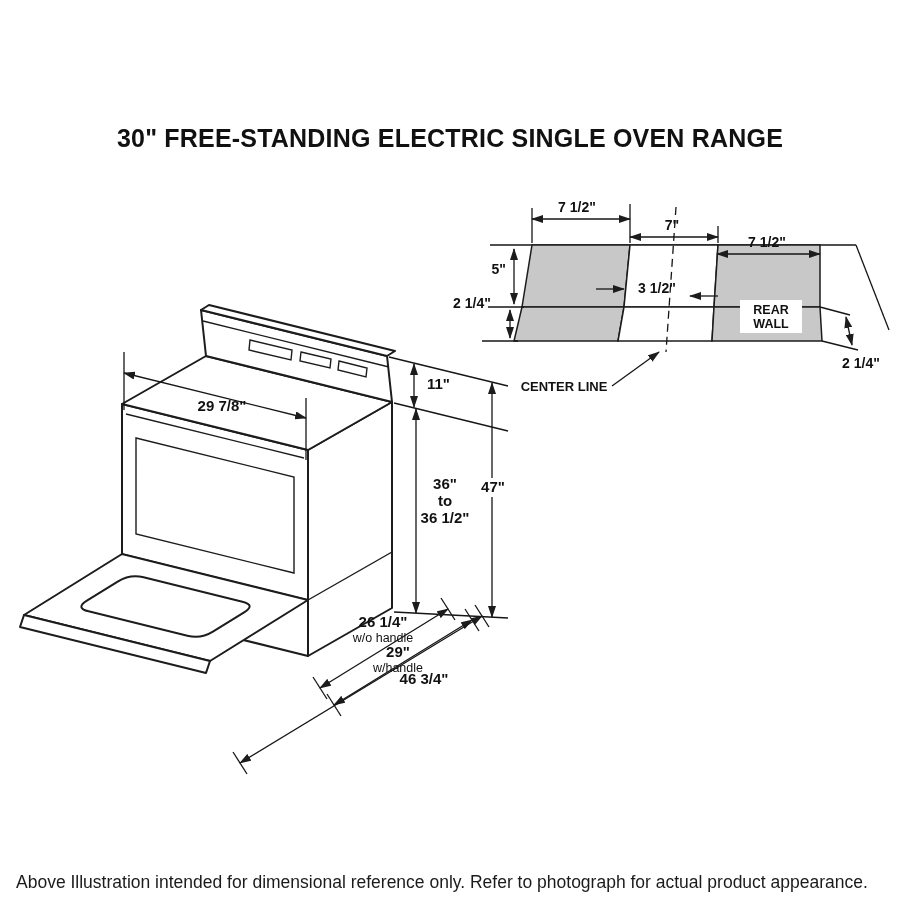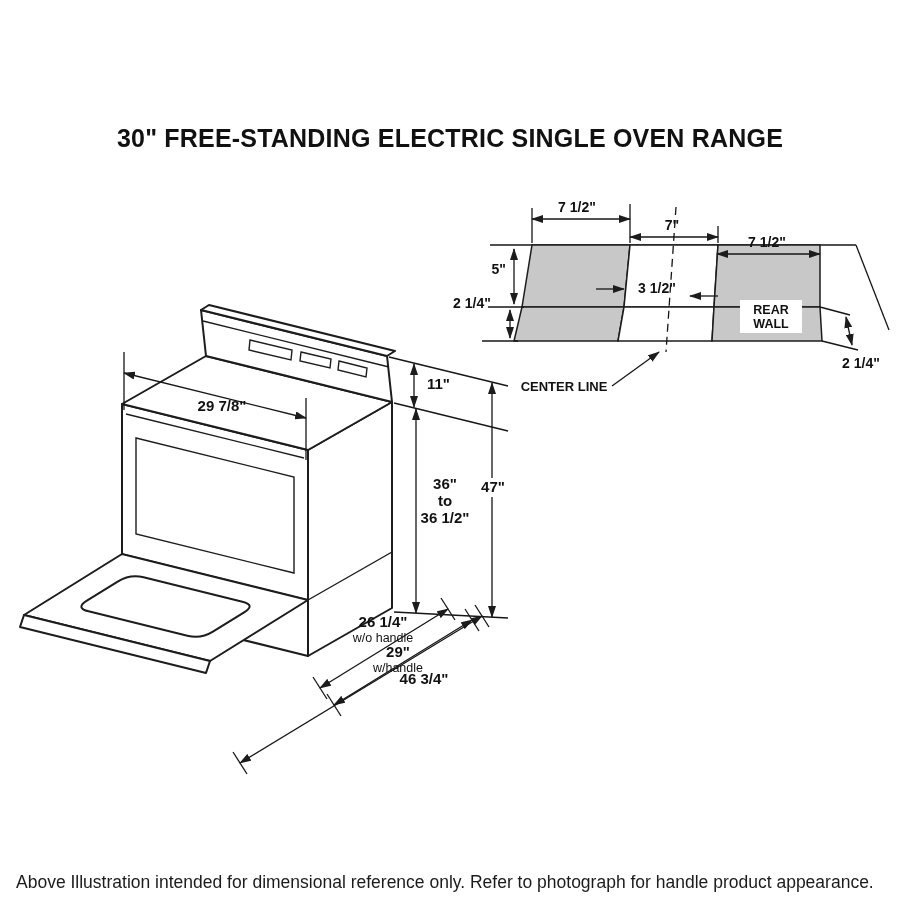--- a/index.html
+++ b/index.html
@@ -129,13 +129,13 @@
     <path class="d" d="M820,307 L850,315"></path>
     <path class="d" d="M822,341 L858,350"></path>
     <path class="d" marker-start="url(#mS)" marker-end="url(#mE)" d="M846,317 L852,345"></path>
     <text class="t14" x="861" y="368" text-anchor="middle">2 1/4"</text>
 
     <path class="d" marker-end="url(#mE)" d="M612,386 L659,352"></path>
     <text class="t13" x="564" y="391" text-anchor="middle">CENTER LINE</text>
   </g>
 </svg>
 
-<div class="footer">Above Illustration intended for dimensional reference only. Refer to photograph for handle product appearance.</div>
+<div class="footer">Above Illustration intended for dimensional reference only. Refer to photograph for actual product appearance.</div>
 
 </body></html>

